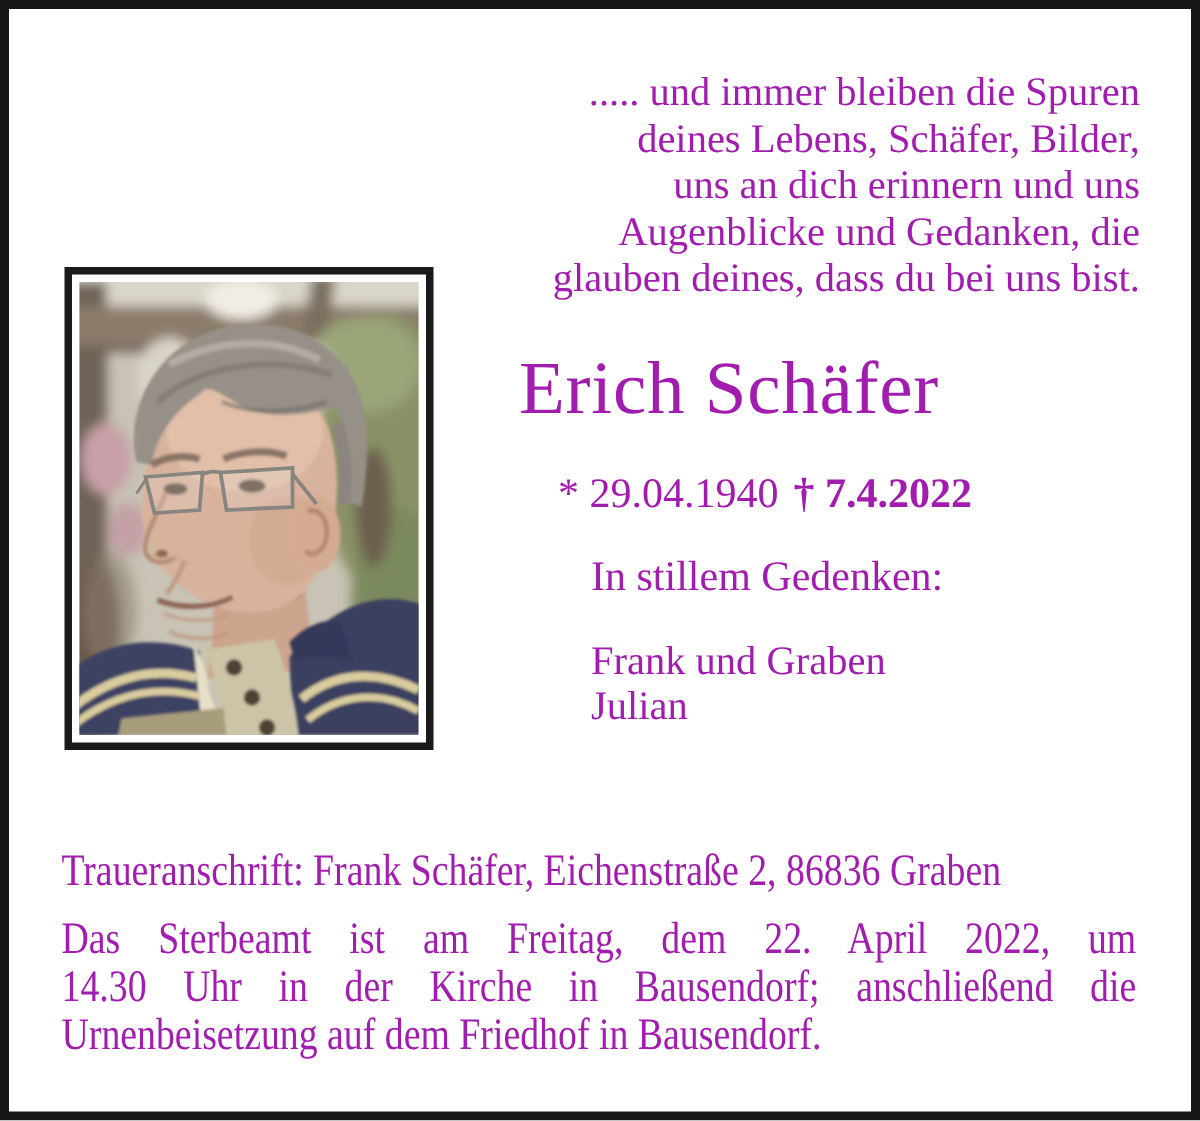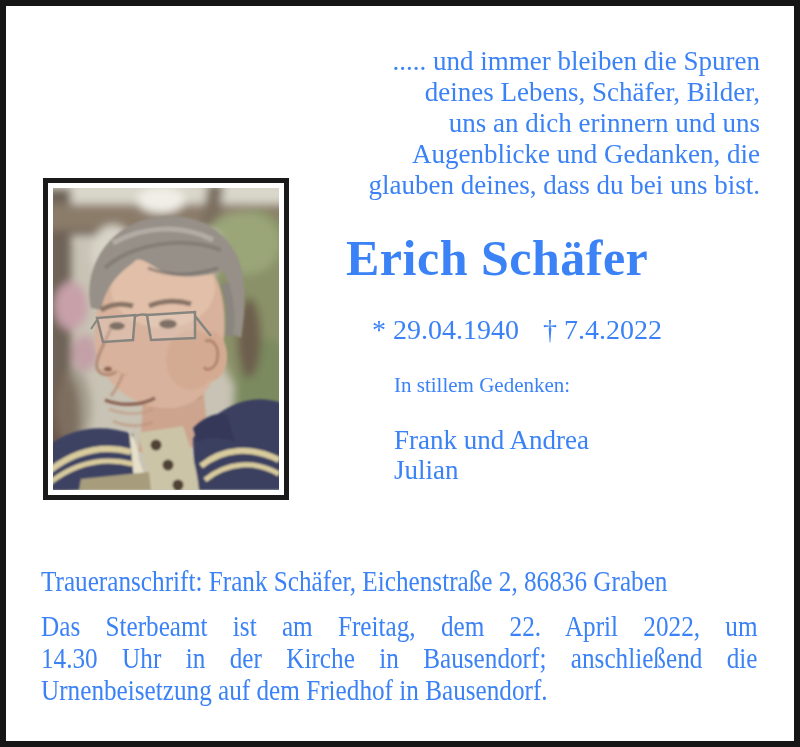--- a/index.html
+++ b/index.html
@@ -3,53 +3,53 @@
 <meta charset="utf-8">
 <style>
   html,body { margin:0; padding:0; background:#ffffff; }
   .notice-frame {
     position:relative;
     width:800px; height:747px;
     box-sizing:border-box;
     border:6px solid #161616;
     background:#ffffff;
     font-family:"Liberation Serif", serif;
-    color:#3b82f6;
+    color:#a21caf;
     overflow:hidden;
   }
   .abs { position:absolute; }
 
   
   .verse {
     top:40px; right:34px;
     text-align:right;
     font-size:27px; line-height:31px;
     white-space:nowrap;
   }
 
   
   .deceased-name {
     left:340px; top:225px;
     font-size:50px; line-height:54px;
-    font-weight:bold;
+    font-weight:normal;
     white-space:nowrap;
     letter-spacing:0.5px;
   }
 
   
   .dates {
     left:366px; top:309px;
     font-size:28px; line-height:30px;
     white-space:nowrap;
   }
-  .dates .death { margin-left:24px; }
+  .dates .death { margin-left:10px;font-weight:bold; }
 
   .remembrance {
     left:388px; top:364px;
-    font-size:21px; line-height:30px;
+    font-size:28px; line-height:30px;
     white-space:nowrap;
   }
   .mourners {
     left:388px; top:419px;
     font-size:27px; line-height:30px;
     white-space:nowrap;
   }
 
   
   .photo-frame {
@@ -185,21 +185,21 @@
     </svg>
   </div>
 
   <div class="abs deceased-name">Erich Schäfer</div>
   <div class="abs dates">
     <span class="birth">* 29.04.1940</span><span class="death">† 7.4.2022</span>
   </div>
 
   <div class="abs remembrance">In stillem Gedenken:</div>
   <div class="abs mourners">
-    <div>Frank und Andrea</div>
+    <div>Frank und Graben</div>
     <div>Julian</div>
   </div>
 
   <div class="abs address-line">Traueranschrift: Frank Schäfer, Eichenstraße 2, 86836 Graben</div>
   <div class="abs service-text">
     <div class="service-line-justified">Das Sterbeamt ist am Freitag, dem 22. April 2022, um</div>
     <div class="service-line-justified">14.30 Uhr in der Kirche in Bausendorf; anschließend die</div>
     <div class="service-line-last">Urnenbeisetzung auf dem Friedhof in Bausendorf.</div>
   </div>
 

